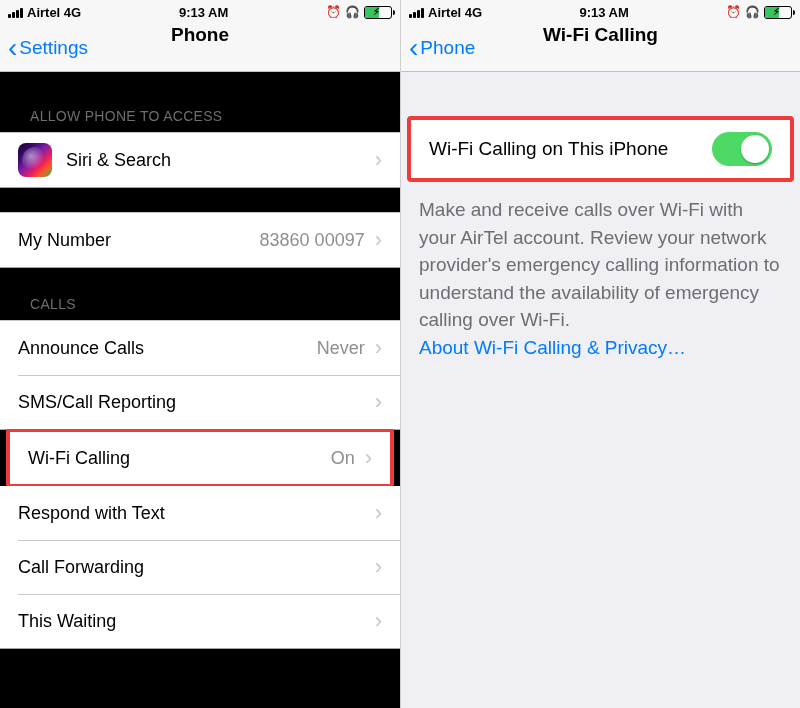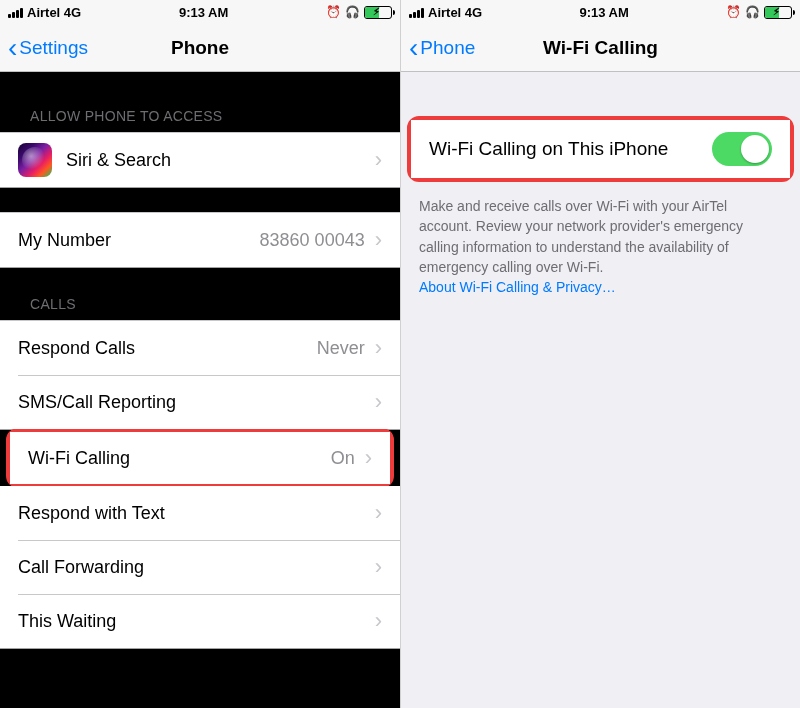--- a/index.html
+++ b/index.html
@@ -16,44 +16,44 @@
   .sig-bars span { width:3px; background:#000; display:block; border-radius:1px; }
   .sig-bars span:nth-child(1){height:4px;} .sig-bars span:nth-child(2){height:6px;}
   .sig-bars span:nth-child(3){height:8px;} .sig-bars span:nth-child(4){height:10px;}
   .battery { width:28px; height:13px; border:1.5px solid #000; border-radius:3px; position:relative; display:flex; align-items:center; }
   .battery::after { content:""; position:absolute; right:-4px; top:3px; width:2.5px; height:5px; background:#000; border-radius:0 2px 2px 0; }
   .battery .fill { height:100%; width:55%; background:#34c759; border-radius:2px 0 0 2px; }
   .battery .bolt { position:absolute; left:8px; top:-1px; font-size:10px; color:#000; }
   .ic { font-size:12px; }
 
   
-  .nav { height:48px; background:#f7f7f7; border-bottom:1px solid #c0c0c3; display:flex; align-items:center; padding:0 8px; position:relative; }
+  .nav { height:48px; background:#f7f7f7; border-bottom:1px solid #c0c0c3; display:flex; padding:0 8px; position:relative; }
   .nav .back { display:flex; align-items:center; color:#007aff; font-size:19px; cursor:pointer; }
   .nav .back .chev { font-size:28px; line-height:0; margin-right:2px; font-weight:400; }
   .nav .title { position:absolute; left:0; right:0; text-align:center; font-size:19px; font-weight:600; color:#000; pointer-events:none; }
 
   
   .section-header { font-size:14px; color:#6d6d72; padding:28px 30px 8px; text-transform:none; letter-spacing:0.3px; }
   .section-header.first { padding-top:36px; }
-  .section-footer { font-size:14px; color:#6d6d72; padding:10px 18px 8px; line-height:1.45; }
+  .section-footer { font-size:19px; color:#6d6d72; padding:10px 18px 8px; line-height:1.45; }
   .section-footer a { color:#007aff; text-decoration:none; }
   .group { background:#fff; border-top:1px solid #c8c7cc; border-bottom:1px solid #a3a3a3; }
   .cell { display:flex; align-items:center; min-height:54px; padding:0 18px; position:relative; cursor:pointer; background:#fff; }
   .cell + .cell::before { content:""; position:absolute; top:0; left:18px; right:0; height:1px; background:#c8c7cc; }
   .cell .label { flex:1; font-size:18px; color:#000; font-weight:400; }
   .cell .value { font-size:18px; color:#8e8e93; margin-right:10px; }
   .cell .disc { color:#c7c7cc; font-size:22px; line-height:0; }
   .cell.with-icon .app-icon { width:34px; height:34px; border-radius:8px; margin-right:14px; flex-shrink:0; background:linear-gradient(135deg,#1a0033 0%, #3a0a6b 25%, #7b1fa2 45%, #e91e63 65%, #ff5722 80%, #4caf50 95%); position:relative; overflow:hidden; }
   .cell.with-icon .app-icon::after{ content:""; position:absolute; inset:4px; border-radius:50%; background:radial-gradient(circle at 35% 35%, rgba(255,255,255,0.5), rgba(255,255,255,0) 55%); }
 
   .spacer-24 { height:24px; }
   .spacer-40 { height:40px; }
 
   
-  .hl { border:4px solid #ee3b3b; border-radius:12px; }
+  .hl { border:4px solid #ee3b3b; border-radius:4px; }
   .hl-row { margin:-2px 6px; }
   .hl-row .cell { min-height:52px; }
   .hl-panel { margin:4px 6px; }
 
   
   .toggle { width:60px; height:34px; border-radius:17px; background:#4cd964; position:relative; flex-shrink:0; }
   .toggle .knob { position:absolute; right:3px; top:3px; width:28px; height:28px; border-radius:14px; background:#fff; box-shadow:0 1px 2px rgba(0,0,0,0.3); }
 
   .right-body { background:#efeff4; flex:1; }
 </style>
@@ -99,29 +99,29 @@
         <div class="label">Siri &amp; Search</div>
         <div class="disc">›</div>
       </div>
     </div>
 
     <div class="spacer-24"></div>
 
     <div class="group">
       <div class="cell">
         <div class="label">My Number</div>
-        <div class="value">83860 00043</div>
+        <div class="value">83860 00097</div>
         <div class="disc">›</div>
       </div>
     </div>
 
     <div class="section-header">CALLS</div>
     <div class="group">
       <div class="cell">
-        <div class="label">Respond Calls</div>
+        <div class="label">Announce Calls</div>
         <div class="value">Never</div>
         <div class="disc">›</div>
       </div>
       <div class="cell">
         <div class="label">SMS/Call Reporting</div>
         <div class="disc">›</div>
       </div>
     </div>
 
     <div class="hl hl-row">

